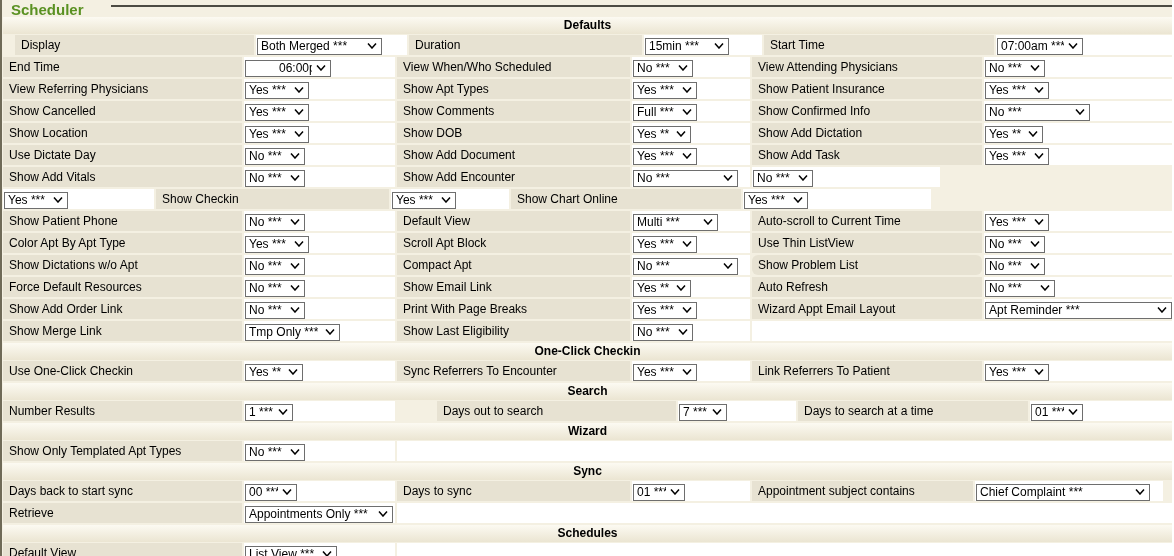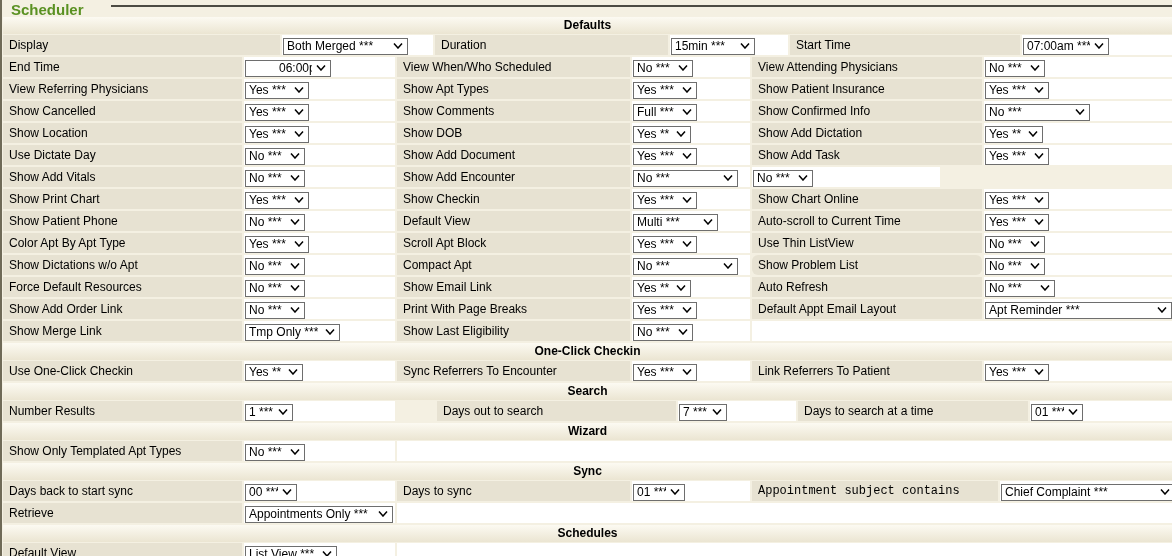--- a/index.html
+++ b/index.html
@@ -98,21 +98,21 @@
 <body>
 
 <div class="page">
   <div class="titlebar">
     <span class="title">Scheduler</span>
     <div class="rule"></div>
   </div>
   <div id="sections">
       <div class="section-header"><span>Defaults</span></div>
       <div class="row">
-        <div class="cell label" style="width: 277px;">Display</div>
+        <div class="cell label" style="width: 239px; margin-left: 12px;">Display</div>
         <div class="cell value" style="width: 151px;"><div class="select" style="width: 125px;">
             <span class="sel-text">Both Merged ***</span>
             <svg class="chev" width="10" height="6" viewBox="0 0 10 6">
               <polyline points="1,0.5 5,5 9,0.5" fill="none" stroke="#000" stroke-width="1.5"></polyline>
             </svg>
           </div></div>
         <div class="cell label" style="width: 233px;">Duration</div>
         <div class="cell value" style="width: 118px;"><div class="select" style="width: 84px;">
             <span class="sel-text">15min ***</span>
             <svg class="chev" width="10" height="6" viewBox="0 0 10 6">
@@ -258,21 +258,20 @@
             </svg>
           </div></div>
         <div class="cell value" style="width: 188px;"><div class="select" style="width: 60px;">
             <span class="sel-text">No ***</span>
             <svg class="chev" width="10" height="6" viewBox="0 0 10 6">
               <polyline points="1,0.5 5,5 9,0.5" fill="none" stroke="#000" stroke-width="1.5"></polyline>
             </svg>
           </div></div>
       </div>
       <div class="row">
-        <div class="cell label" style="width: 239px;">Show Print Chart</div>
         <div class="cell value" style="width: 151px;"><div class="select" style="width: 64px;">
             <span class="sel-text">Yes ***</span>
             <svg class="chev" width="10" height="6" viewBox="0 0 10 6">
               <polyline points="1,0.5 5,5 9,0.5" fill="none" stroke="#000" stroke-width="1.5"></polyline>
             </svg>
           </div></div>
         <div class="cell label" style="width: 233px;">Show Checkin</div>
         <div class="cell value" style="width: 118px;"><div class="select" style="width: 64px;">
             <span class="sel-text">Yes ***</span>
             <svg class="chev" width="10" height="6" viewBox="0 0 10 6">
@@ -387,21 +386,21 @@
               <polyline points="1,0.5 5,5 9,0.5" fill="none" stroke="#000" stroke-width="1.5"></polyline>
             </svg>
           </div></div>
         <div class="cell label" style="width: 233px;">Print With Page Breaks</div>
         <div class="cell value" style="width: 118px;"><div class="select" style="width: 64px;">
             <span class="sel-text">Yes ***</span>
             <svg class="chev" width="10" height="6" viewBox="0 0 10 6">
               <polyline points="1,0.5 5,5 9,0.5" fill="none" stroke="#000" stroke-width="1.5"></polyline>
             </svg>
           </div></div>
-        <div class="cell label" style="width: 230px;">Default Appt Email Layout</div>
+        <div class="cell label" style="width: 230px;">Wizard Appt Email Layout</div>
         <div class="cell value" style="width: 188px;"><div class="select" style="width: 187px;">
             <span class="sel-text">Apt Reminder ***</span>
             <svg class="chev" width="10" height="6" viewBox="0 0 10 6">
               <polyline points="1,0.5 5,5 9,0.5" fill="none" stroke="#000" stroke-width="1.5"></polyline>
             </svg>
           </div></div>
       </div>
       <div class="row">
         <div class="cell label" style="width: 239px;">Show Merge Link</div>
         <div class="cell value" style="width: 151px;"><div class="select" style="width: 95px;">
@@ -487,21 +486,21 @@
               <polyline points="1,0.5 5,5 9,0.5" fill="none" stroke="#000" stroke-width="1.5"></polyline>
             </svg>
           </div></div>
         <div class="cell label" style="width: 233px;">Days to sync</div>
         <div class="cell value" style="width: 118px;"><div class="select" style="width: 52px;">
             <span class="sel-text">01 ***</span>
             <svg class="chev" width="10" height="6" viewBox="0 0 10 6">
               <polyline points="1,0.5 5,5 9,0.5" fill="none" stroke="#000" stroke-width="1.5"></polyline>
             </svg>
           </div></div>
-        <div class="cell label" style="width: 246px; font-family: Liberation Mono, monospace;">Appointment subject contains</div>
+        <div class="cell label" style="width: 221px;">Appointment subject contains</div>
         <div class="cell value" style="width: 188px;"><div class="select" style="width: 174px;">
             <span class="sel-text">Chief Complaint ***</span>
             <svg class="chev" width="10" height="6" viewBox="0 0 10 6">
               <polyline points="1,0.5 5,5 9,0.5" fill="none" stroke="#000" stroke-width="1.5"></polyline>
             </svg>
           </div></div>
       </div>
       <div class="row">
         <div class="cell label" style="width: 239px;">Retrieve</div>
         <div class="cell value" style="width: 151px;"><div class="select" style="width: 148px;">

